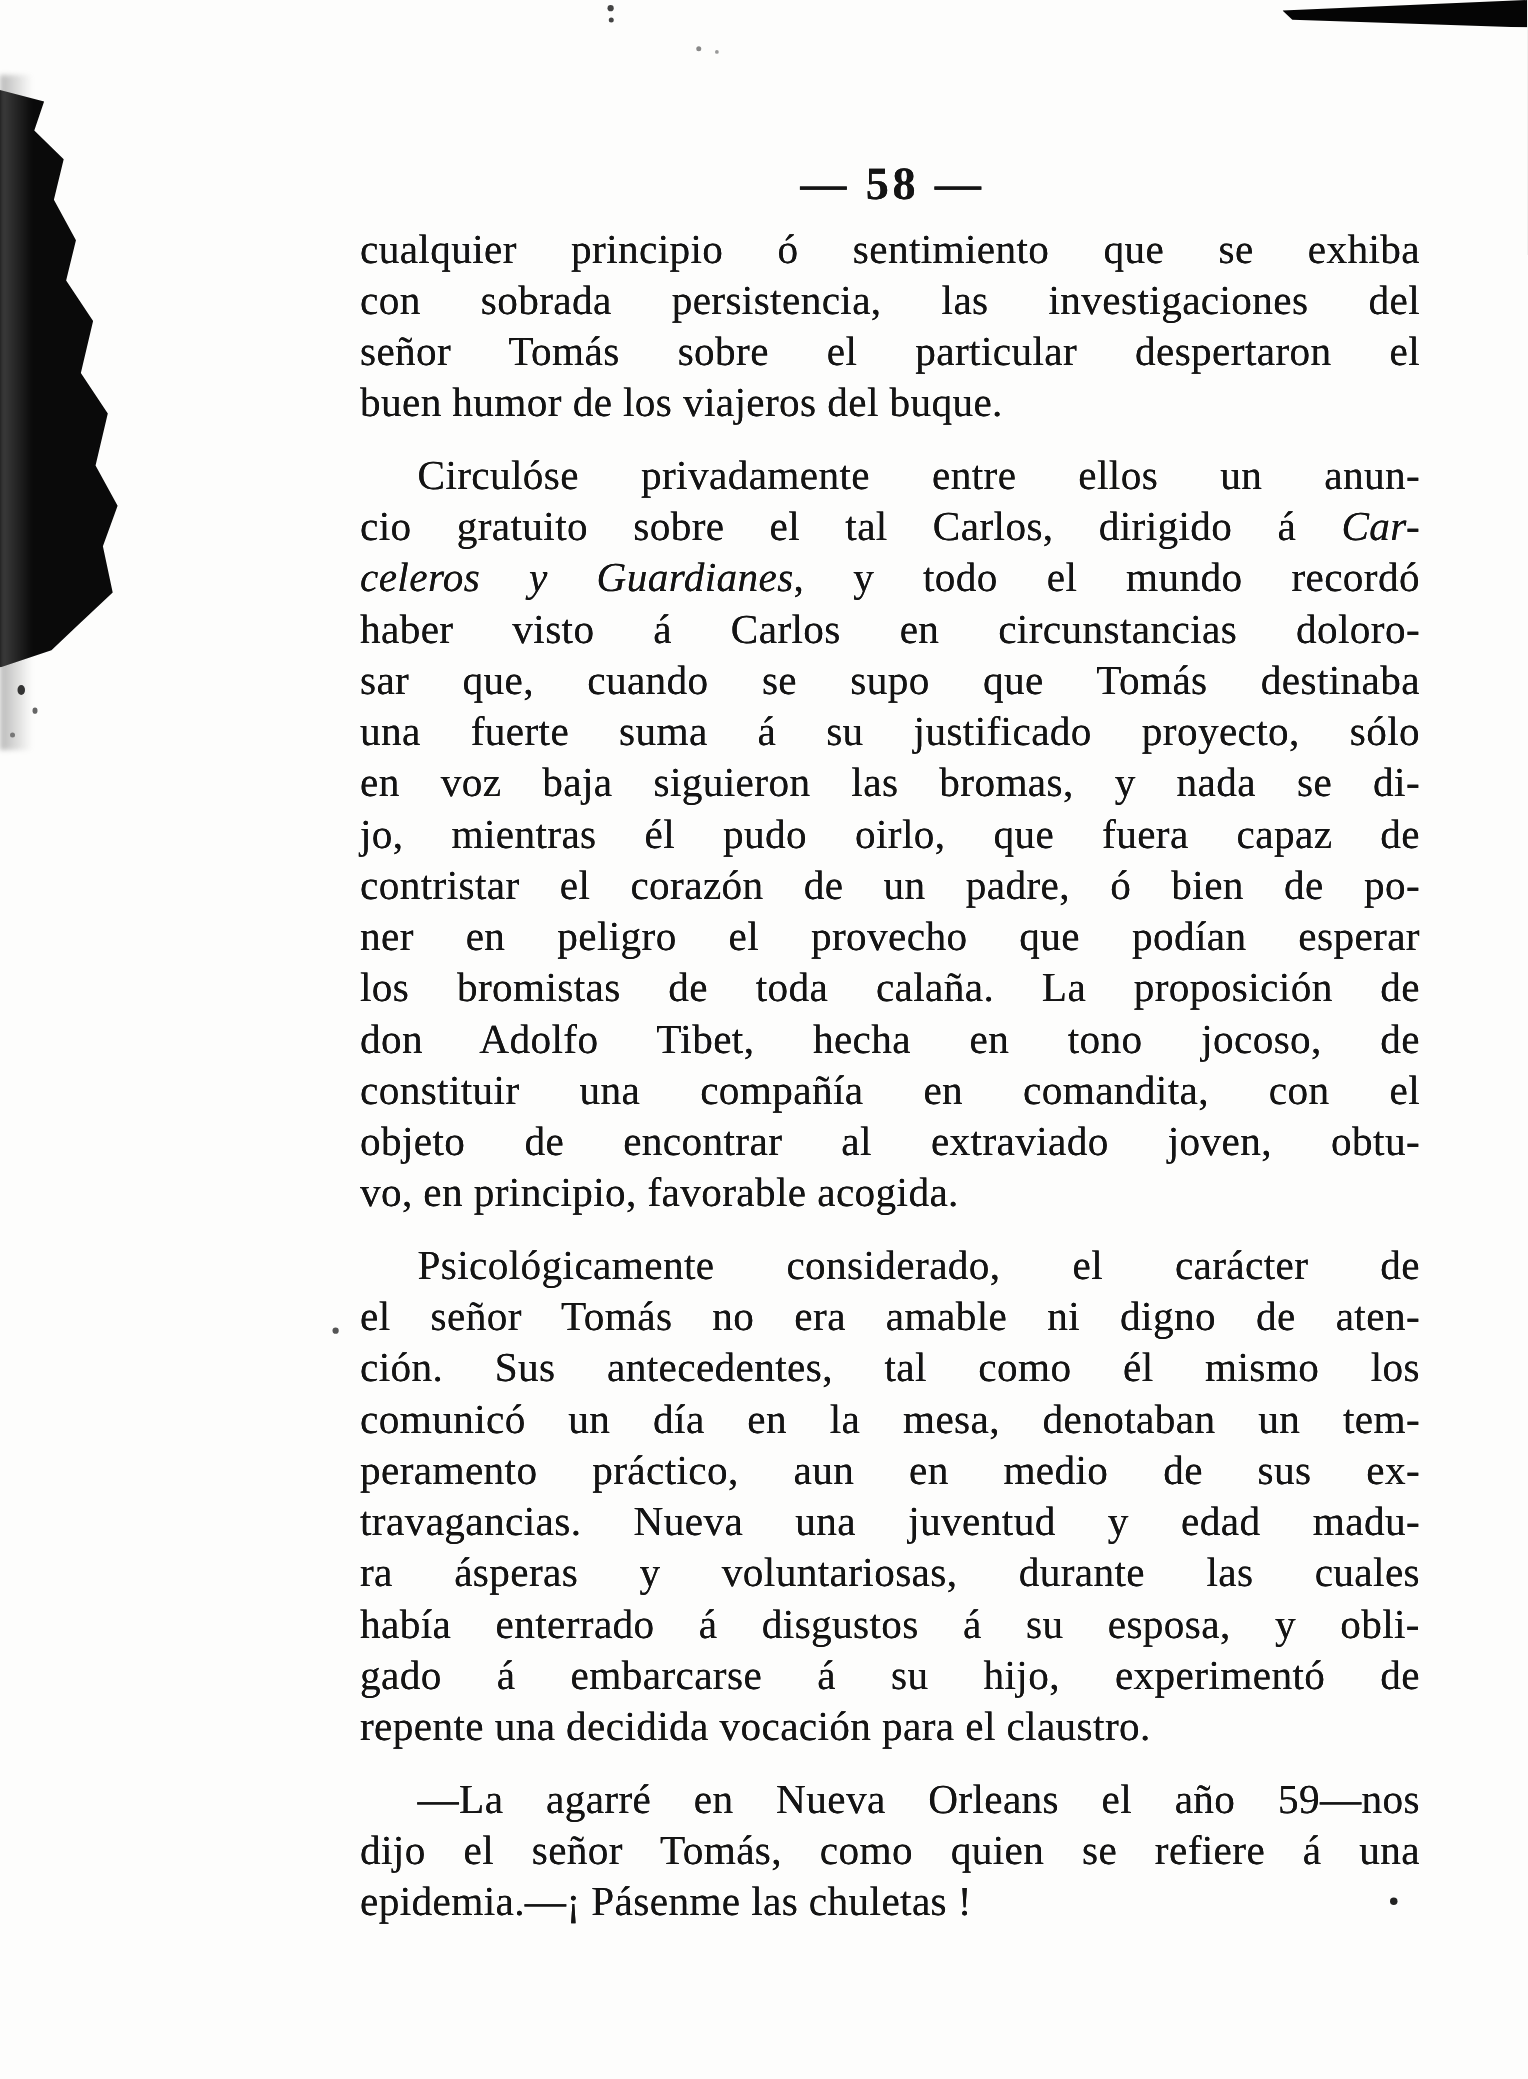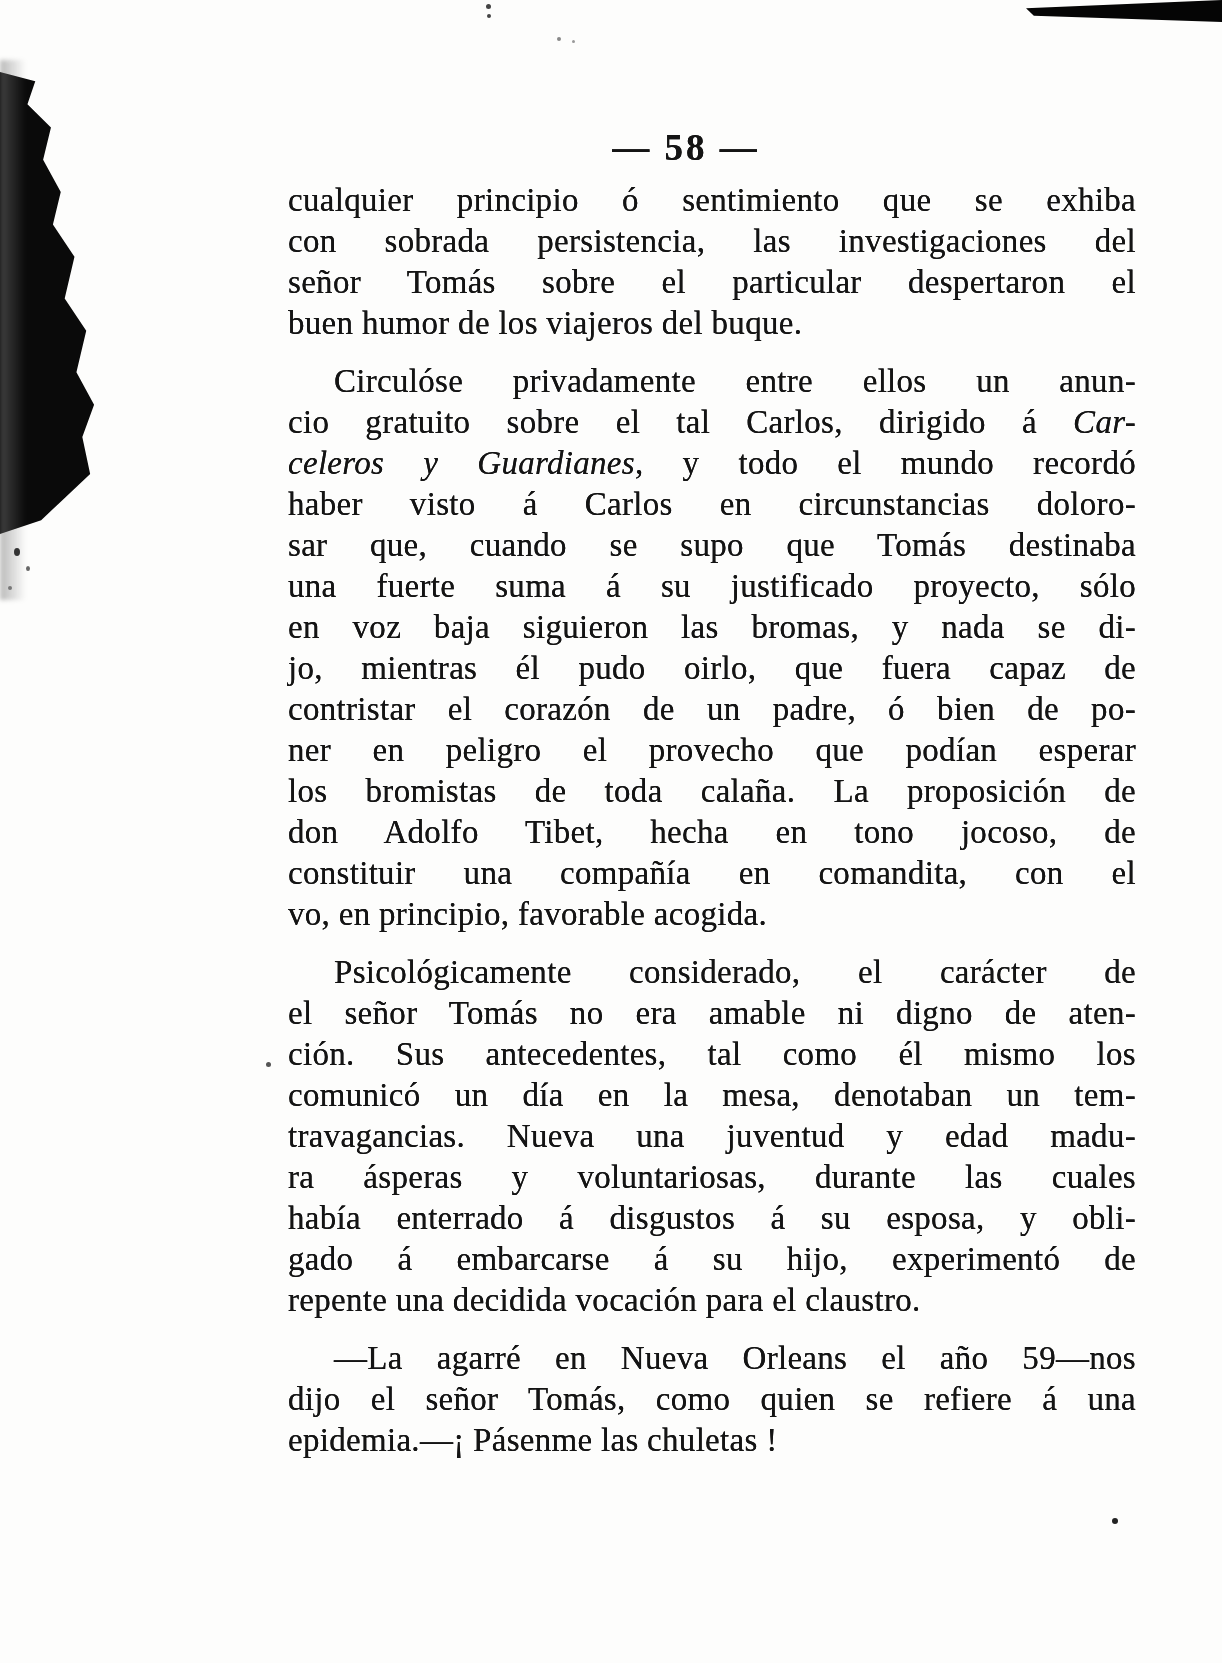--- a/index.html
+++ b/index.html
@@ -6,21 +6,21 @@
   .page{
     position:relative;
     width:1222px;height:1663px;
     background:#fdfdfc;
     overflow:hidden;
     font-family:"Liberation Serif","DejaVu Serif",serif;
     color:#141414;
   }
   .page-number{
     position:absolute;
-    left:262px;top:126px;width:848px;
+    left:290px;top:126px;width:848px;
     text-align:center;
     font-size:37px;
     font-weight:bold;
     letter-spacing:3px;
     text-shadow:0 0 0.5px currentColor;
   }
   .text-block{
     position:absolute;
     left:288px;top:180px;width:848px;
     font-size:33px;
@@ -101,27 +101,29 @@
         <div class="line"><span>haber visto á Carlos en circunstancias doloro-</span></div>
         <div class="line"><span>sar que, cuando se supo que Tomás destinaba</span></div>
         <div class="line"><span>una fuerte suma á su justificado proyecto, sólo</span></div>
         <div class="line"><span>en voz baja siguieron las bromas, y nada se di-</span></div>
         <div class="line"><span>jo, mientras él pudo oirlo, que fuera capaz de</span></div>
         <div class="line"><span>contristar el corazón de un padre, ó bien de po-</span></div>
         <div class="line"><span>ner en peligro el provecho que podían esperar</span></div>
         <div class="line"><span>los bromistas de toda calaña. La proposición de</span></div>
         <div class="line"><span>don Adolfo Tibet, hecha en tono jocoso, de</span></div>
         <div class="line"><span>constituir una compañía en comandita, con el</span></div>
+        <div class="line"><span>objeto de encontrar al extraviado joven, obtu-</span></div>
         <div class="line last"><span>vo, en principio, favorable acogida.</span></div>
       </div>
       <div class="para indent">
         <div class="line"><span>Psicológicamente considerado, el carácter de</span></div>
         <div class="line"><span>el señor Tomás no era amable ni digno de aten-</span></div>
         <div class="line"><span>ción. Sus antecedentes, tal como él mismo los</span></div>
         <div class="line"><span>comunicó un día en la mesa, denotaban un tem-</span></div>
+        <div class="line"><span>peramento práctico, aun en medio de sus ex-</span></div>
         <div class="line"><span>travagancias. Nueva una juventud y edad madu-</span></div>
         <div class="line"><span>ra ásperas y voluntariosas, durante las cuales</span></div>
         <div class="line"><span>había enterrado á disgustos á su esposa, y obli-</span></div>
         <div class="line"><span>gado á embarcarse á su hijo, experimentó de</span></div>
         <div class="line last"><span>repente una decidida vocación para el claustro.</span></div>
       </div>
       <div class="para indent">
         <div class="line"><span>—La agarré en Nueva Orleans el año 59—nos</span></div>
         <div class="line"><span>dijo el señor Tomás, como quien se refiere á una</span></div>
         <div class="line last"><span>epidemia.—¡ Pásenme las chuletas !</span></div>

